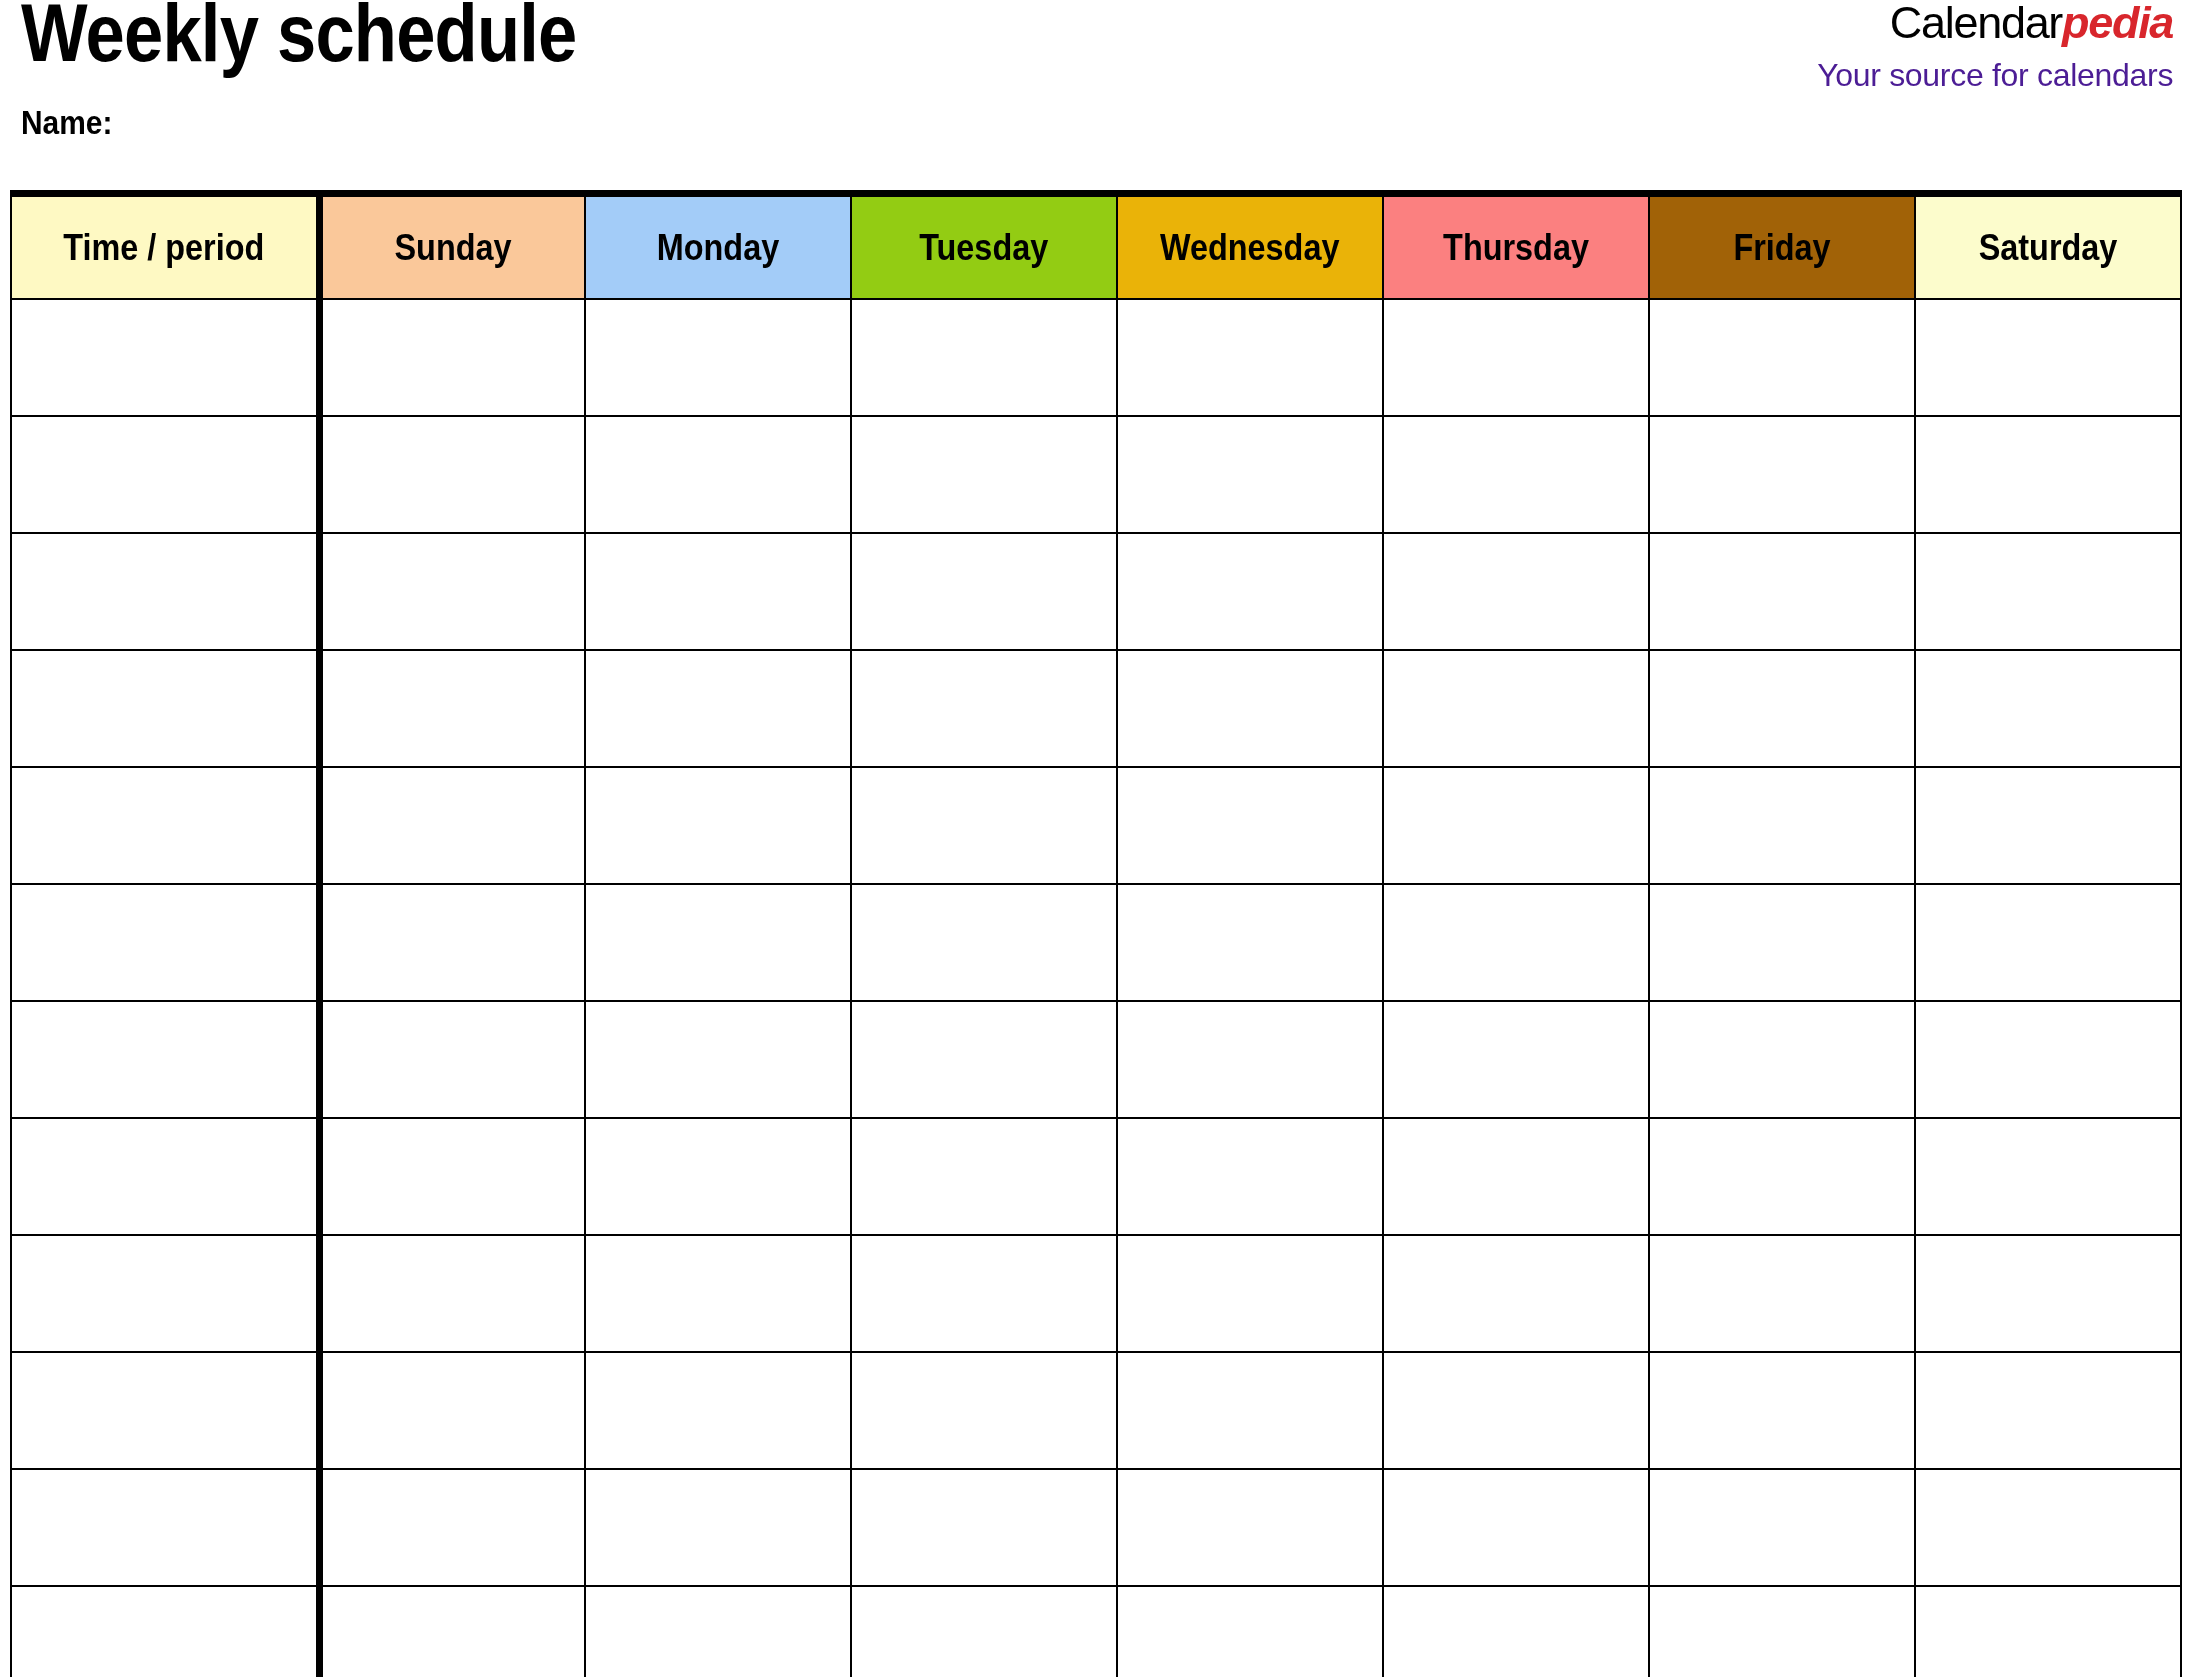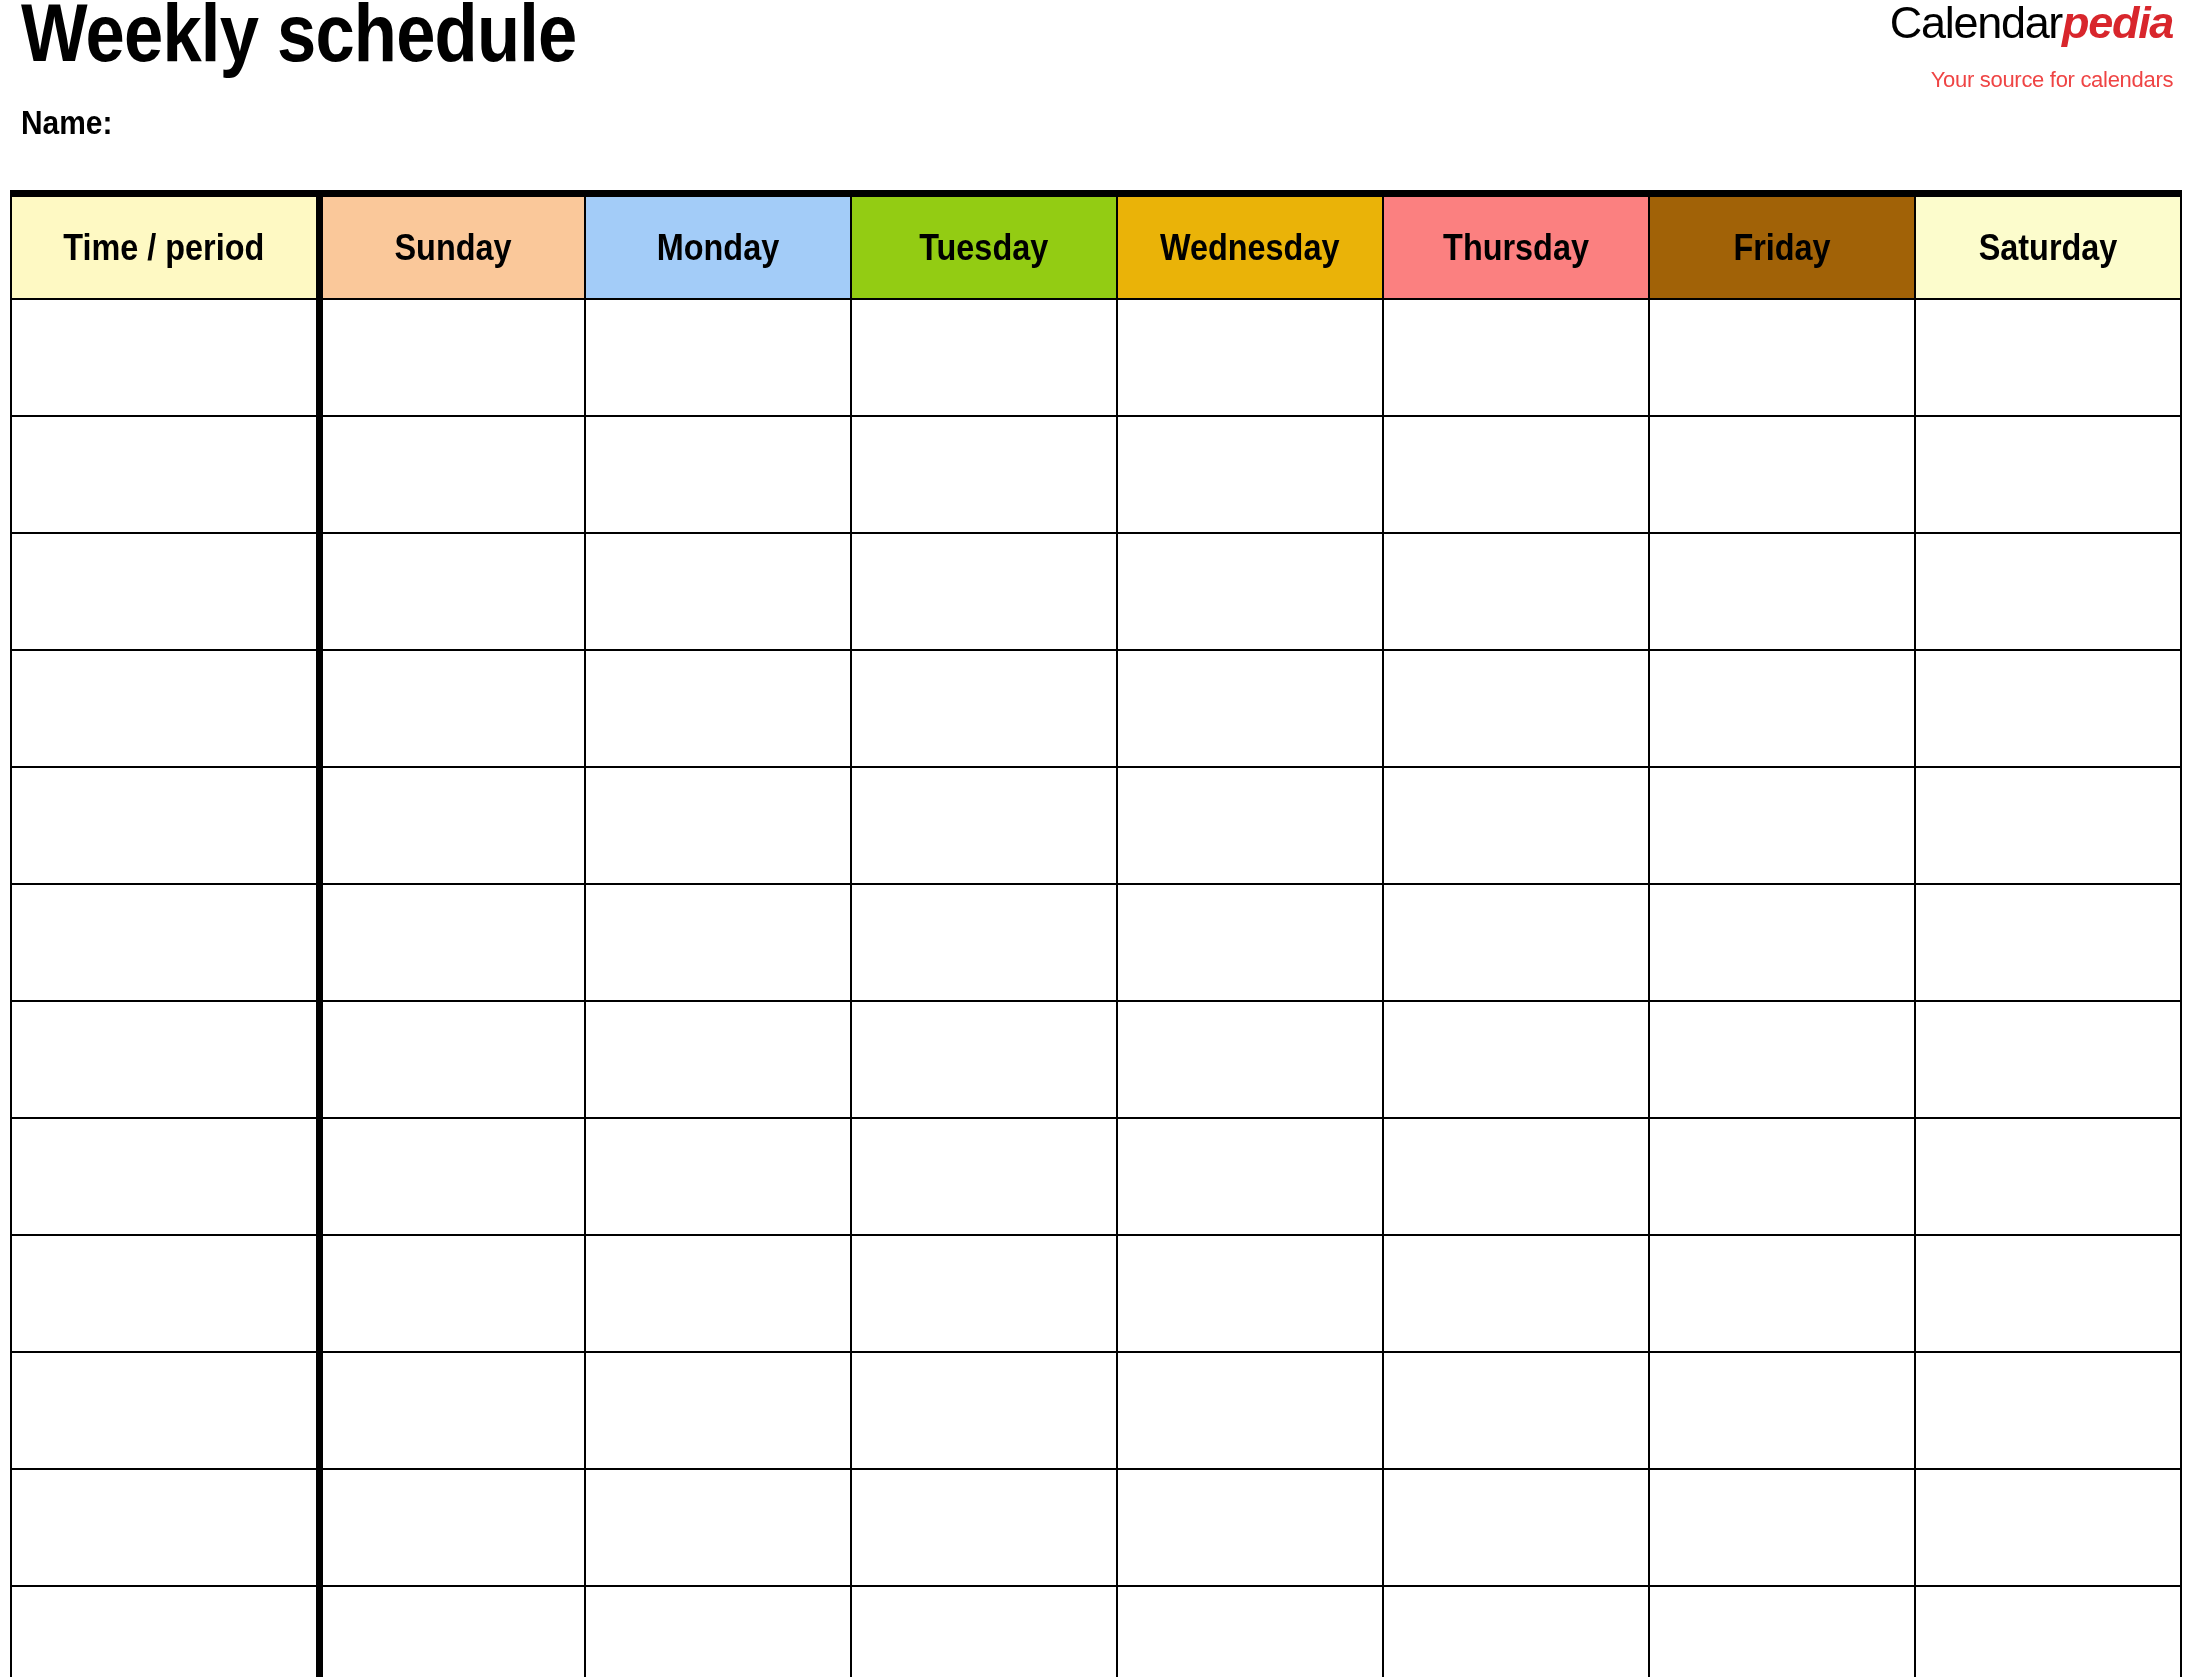--- a/index.html
+++ b/index.html
@@ -71,23 +71,23 @@
   .brand-word .b1 {
     color: #000000;
     font-weight: normal;
   }
   .brand-word .b2 {
     color: #d8262c;
     font-weight: bold;
     font-style: italic;
   }
   .brand-tag {
-    margin-top: 24px;
-    font-size: 22px;
-    color: #ef4444;
+    margin-top: 14px;
+    font-size: 32px;
+    color: #4c1d95;
     letter-spacing: -0.3px;
     white-space: nowrap;
   }
 
   
   .sched-table {
     width: 100%;
     border-collapse: collapse;
     table-layout: fixed;
     border-top: 7.7px solid #000000;

